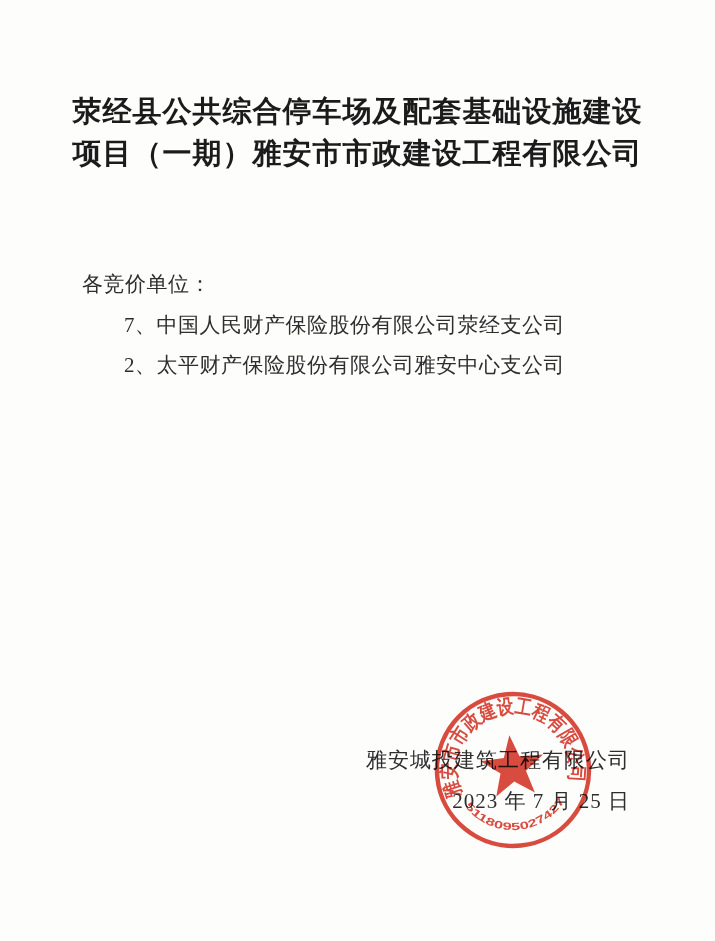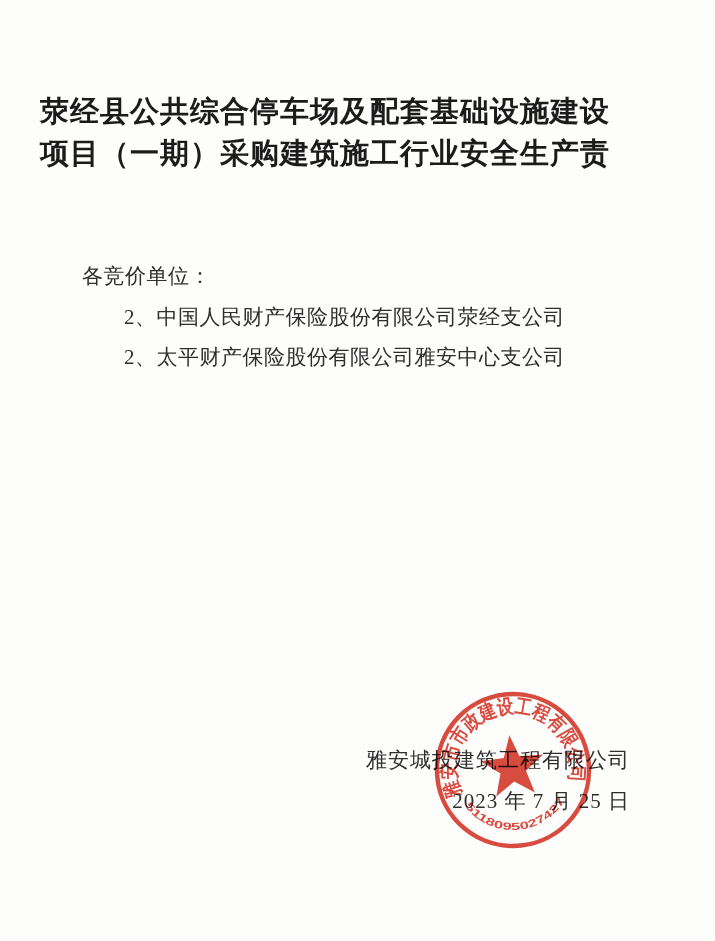--- a/index.html
+++ b/index.html
@@ -9,30 +9,31 @@
     margin:0 auto;
     background:#fdfdfc;
     overflow:hidden;
     font-family:"Liberation Serif", serif;
     color:#2e2e2e;
     box-shadow:0 0 6px rgba(0,0,0,.15);
   }
   
   .title {
     position:absolute; top:90px; left:40px; right:40px;
+    text-align:center;
     font-family:"Liberation Sans", sans-serif;
     font-weight:700;
     font-size:29px;
     line-height:42px;
     color:#1b1b1b;
     letter-spacing:1px;
   }
   
   .body {
-    position:absolute; top:256px; left:82px; width:578px;
+    position:absolute; top:264px; left:82px; width:578px;
     font-size:21px;
     line-height:40.5px;
     letter-spacing:0.5px;
   }
   .body p { margin:0; }
   .para { text-indent:2em; }
   .justify { text-align:justify; }
   
   .signature {
     position:absolute; top:740px; right:85px;
@@ -63,26 +64,26 @@
   }
   .seal-star { fill:var(--seal-color,#d6372b); }
 </style>
 </head>
 <body>
 
 <div class="page">
 
   <header class="title" style="color: rgb(27, 27, 27);">
     <div>荥经县公共综合停车场及配套基础设施建设</div>
-    <div>项目（一期）采购建筑施工行业安全生产责</div>
+    <div>项目（一期）雅安市市政建设工程有限公司</div>
   </header>
 
   <main class="body" style="color: rgb(46, 46, 46);">
     <p class="greeting">各竞价单位：</p>
-    <p class="para">2、中国人民财产保险股份有限公司荥经支公司</p>
+    <p class="para">7、中国人民财产保险股份有限公司荥经支公司</p>
     <p class="para">2、太平财产保险股份有限公司雅安中心支公司</p>
   </main>
 
   <div class="signature" style="color: rgb(46, 46, 46);">
     <div>雅安城投建筑工程有限公司</div>
     <div>2023 年 7 月 25 日</div>
   </div>
 
   <svg class="stamp" viewBox="0 0 170 170" xmlns="http://www.w3.org/2000/svg" aria-hidden="true">
     <circle class="seal-ring" cx="85" cy="85" r="76"></circle>

